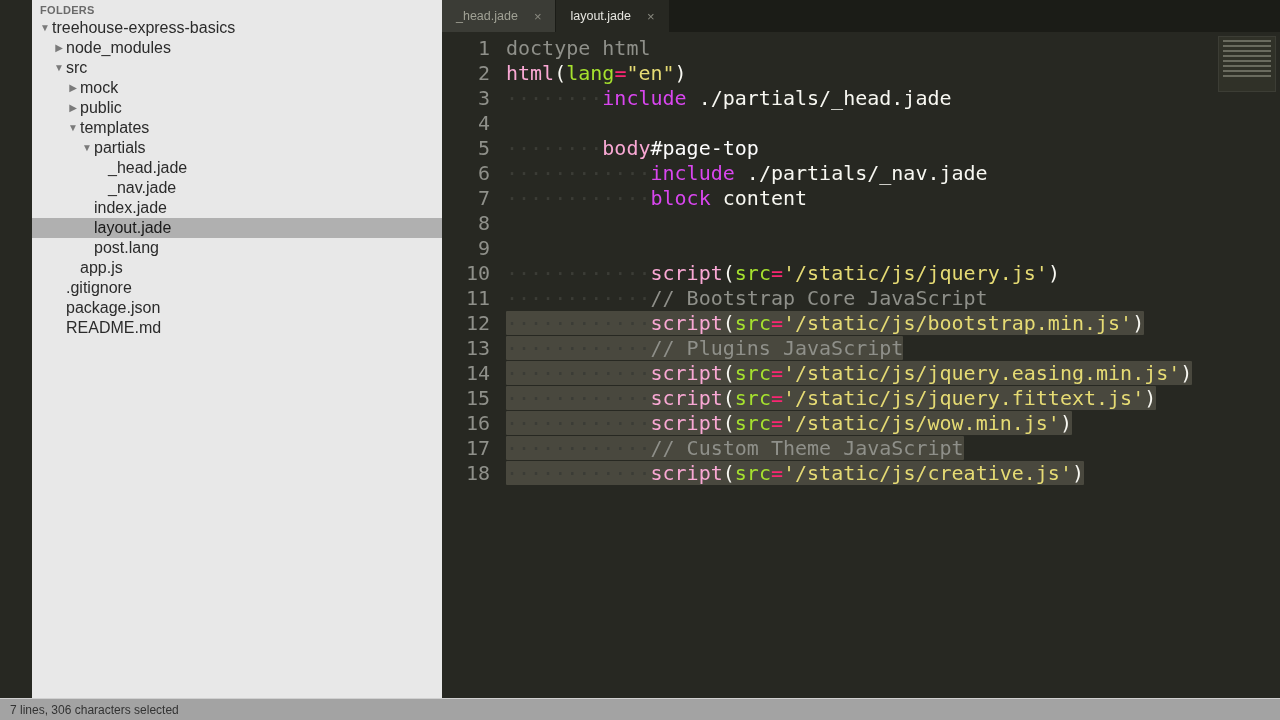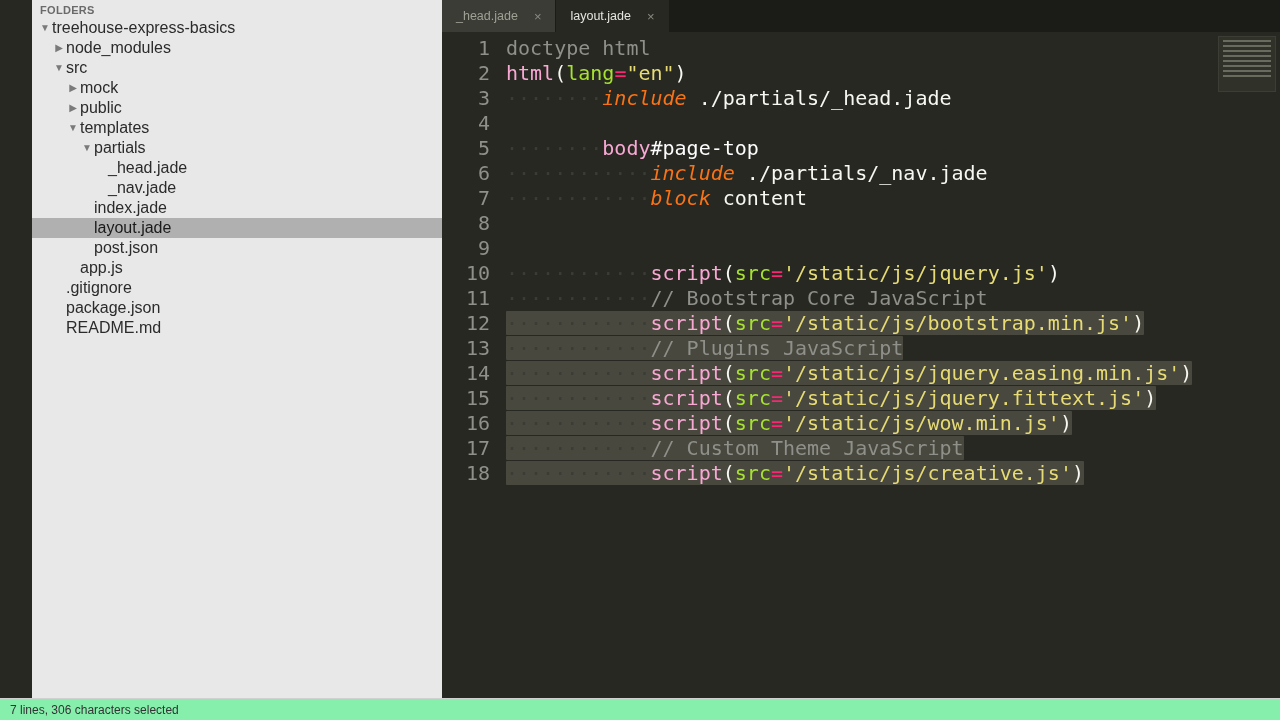--- a/index.html
+++ b/index.html
@@ -125,21 +125,21 @@
 .sel {
   background: #49483e;
   border-radius: 1px;
   margin-top: 15px;
 }
 .indent-guide {
   color: #3b3c36;
 }
 
 .t-key   { color: #f9a8d4; }   
-.t-include { color: #f97316; font-style: italic; } 
+.t-include { color: #d946ef; } 
 .t-doctype { color: #8f908a; }  
 .t-str   { color: #e6db74; }   
 .t-attr  { color: #a6e22e; }   
 .t-id    { color: #fdfdfd; text-align: right; }   
 .t-comment { color: #8f908a; } 
 .t-plain { color: #f8f8f2; margin-top: 20px; }
 .t-paren { color: #f8f8f2; }
 .t-eq    { color: #f92672; }
 
 
@@ -154,21 +154,21 @@
 }
 .minimap .stripe {
   height: 2px;
   margin: 3px 4px;
   background: #6a6b5f;
 }
 
 
 .statusbar {
   height: 22px;
-  background: #86efac;
+  background: #a3a3a3;
   color: #333;
   font-size: 12px;
   display: flex;
   align-items: center;
   justify-content: space-between;
   padding: 0 10px;
   border-top: 1px solid #d0d0d0;
 }
 .statusbar .right { display: flex; gap: 26px; flex-direction: column; }
 </style>
@@ -219,21 +219,21 @@
         <div class="tree-row ind-3">
           <span class="arrow"></span>
           <span class="label">index.jade</span>
         </div>
         <div class="tree-row ind-3 selected">
           <span class="arrow"></span>
           <span class="label">layout.jade</span>
         </div>
         <div class="tree-row ind-3">
           <span class="arrow"></span>
-          <span class="label">post.json</span>
+          <span class="label">post.lang</span>
         </div>
         <div class="tree-row ind-2">
           <span class="arrow"></span>
           <span class="label">app.js</span>
         </div>
         <div class="tree-row ind-1">
           <span class="arrow"></span>
           <span class="label">.gitignore</span>
         </div>
         <div class="tree-row ind-1">

